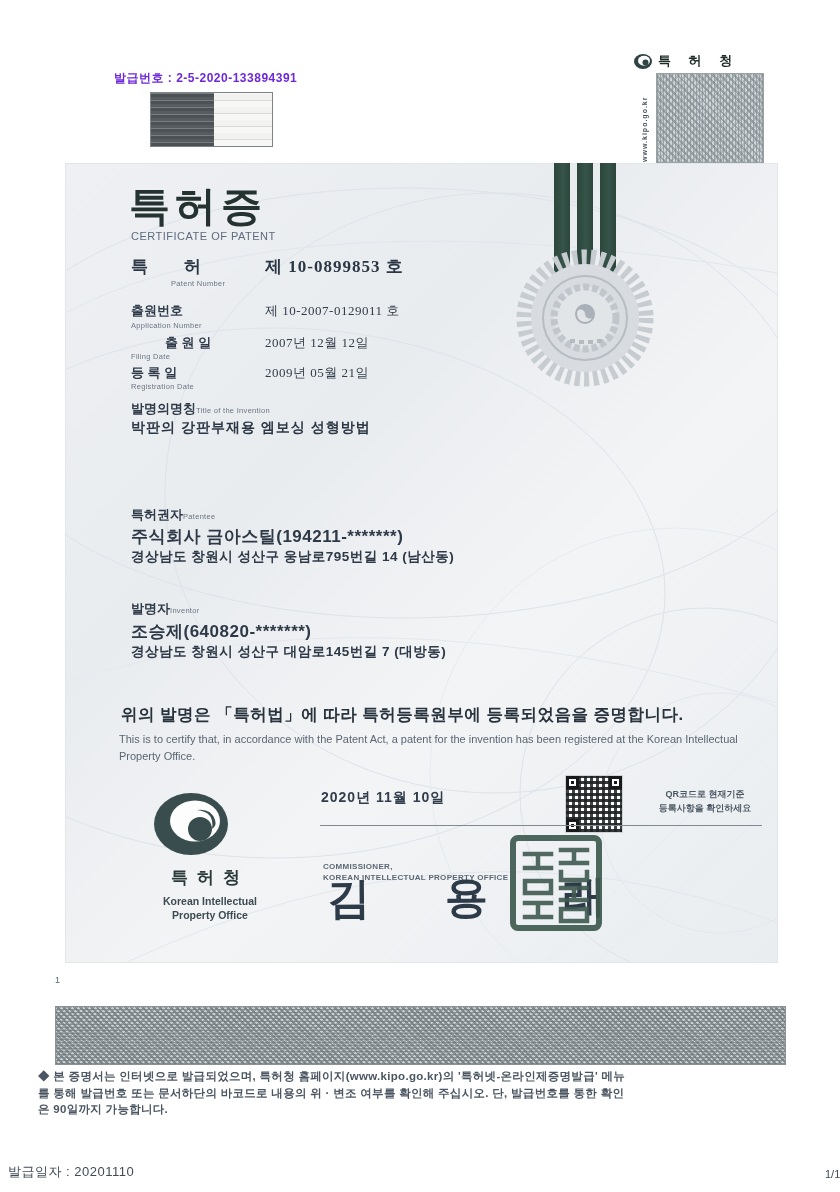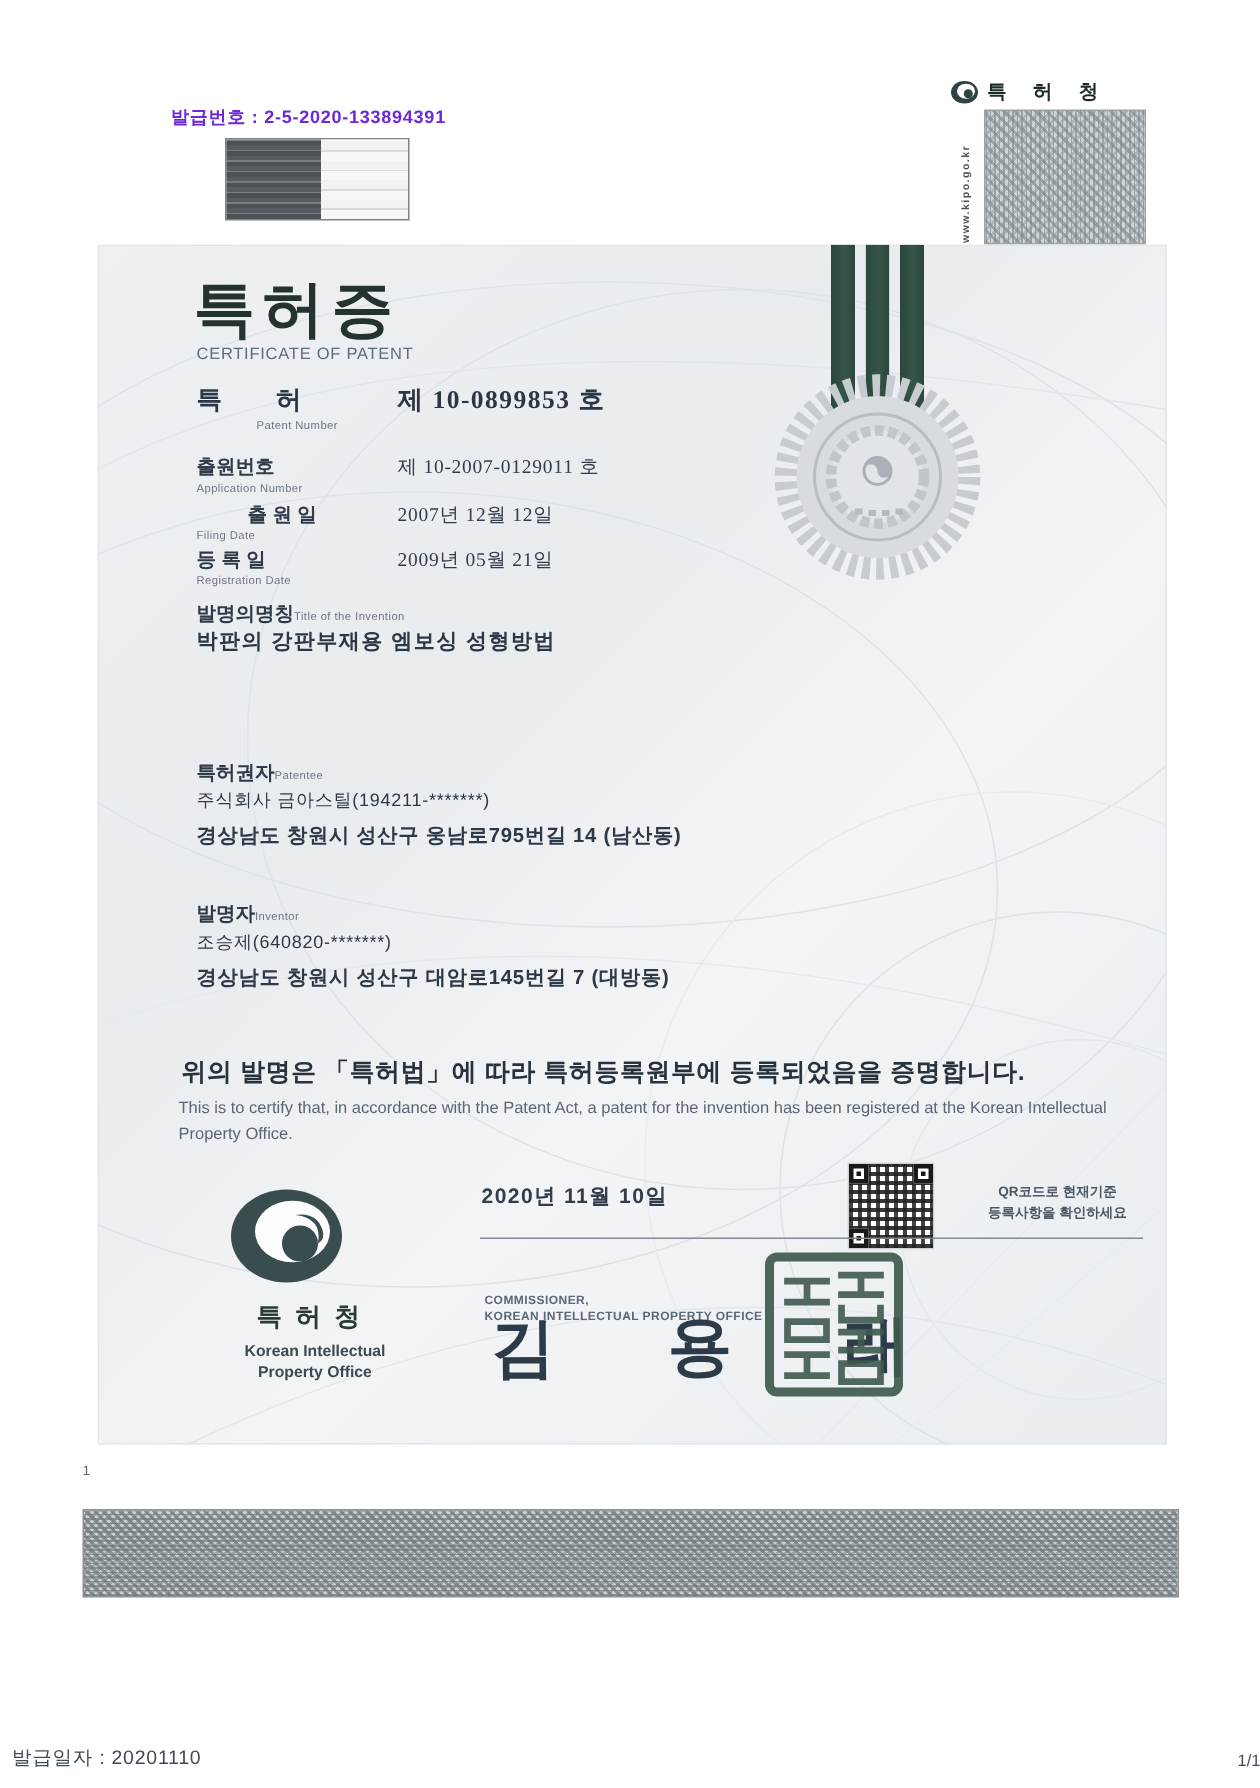--- a/index.html
+++ b/index.html
@@ -33,21 +33,21 @@
   .cert-title-en{left:66px;top:67px;font-size:11px;color:#5d6b7e;letter-spacing:.5px;}
   .patent-row{left:66px;top:92px;font-size:17px;font-weight:bold;color:#2c3745;}
   .patent-label{letter-spacing:36px;}
   .patent-number{position:absolute;left:134px;top:0;width:330px;letter-spacing:1px;font-family:"Liberation Serif",serif;}
   .sub-en{font-size:7.5px;color:#6a7584;letter-spacing:.3px;}
   .f-label{font-size:13px;font-weight:bold;color:#303b49;}
   .f-value{font-size:13px;color:#313c4a;font-family:"Liberation Serif",serif;letter-spacing:.5px;}
   .inv-label{font-size:13px;font-weight:bold;color:#2f3a48;}
   .inv-label .sub-en{font-weight:normal;}
   .inv-value{font-size:14px;font-weight:bold;color:#2c3745;letter-spacing:1px;}
-  .party-name{font-size:12px;font-weight:normal;color:#2e3947;letter-spacing:.5px;}
+  .party-name{font-size:17px;font-weight:bold;color:#2e3947;letter-spacing:.5px;}
   .party-addr{font-size:13.5px;font-weight:bold;color:#2e3947;letter-spacing:.5px;}
   .statement-ko{left:56px;top:541px;width:645px;font-size:16.5px;font-weight:bold;color:#27323c;letter-spacing:.5px;}
   .statement-en{left:54px;top:568px;width:658px;font-size:11px;color:#5a6673;line-height:1.5;}
   .cert-date{left:256px;top:626px;font-size:14px;font-weight:bold;color:#323d4b;letter-spacing:1px;}
   
   .qr{left:500px;top:612px;width:56px;height:56px;background:#fff;border:1px solid #cfd3d6;
     background-image:
       repeating-linear-gradient(0deg,rgba(30,33,35,.9) 0 3px,transparent 3px 6px),
       repeating-linear-gradient(90deg,rgba(30,33,35,.85) 0 3px,transparent 3px 6px);}
   .qr .fm{position:absolute;width:13px;height:13px;border:3px solid #17191a;background:#fff;box-sizing:border-box;}
@@ -221,16 +221,21 @@
     <div class="abs logo-ko">특허청</div>
     <div class="abs logo-en">
       <div>Korean Intellectual</div>
       <div>Property Office</div>
     </div>
   </div>
 
   <div class="abs corner-mark">1</div>
   <div class="abs bottom-barcode"></div>
 
+  <div class="abs footer-notice">
+    <div>◆ 본 증명서는 인터넷으로 발급되었으며, 특허청 홈페이지(www.kipo.go.kr)의 '특허넷-온라인제증명발급' 메뉴</div>
+    <div>를 통해 발급번호 또는 문서하단의 바코드로 내용의 위 · 변조 여부를 확인해 주십시오. 단, 발급번호를 통한 확인</div>
+    <div>은 90일까지 가능합니다.</div>
+  </div>
 
   <div class="abs issue-date">발급일자 : 20201110</div>
   <div class="abs page-num">1/1</div>
 </div>
 
 </body></html>

